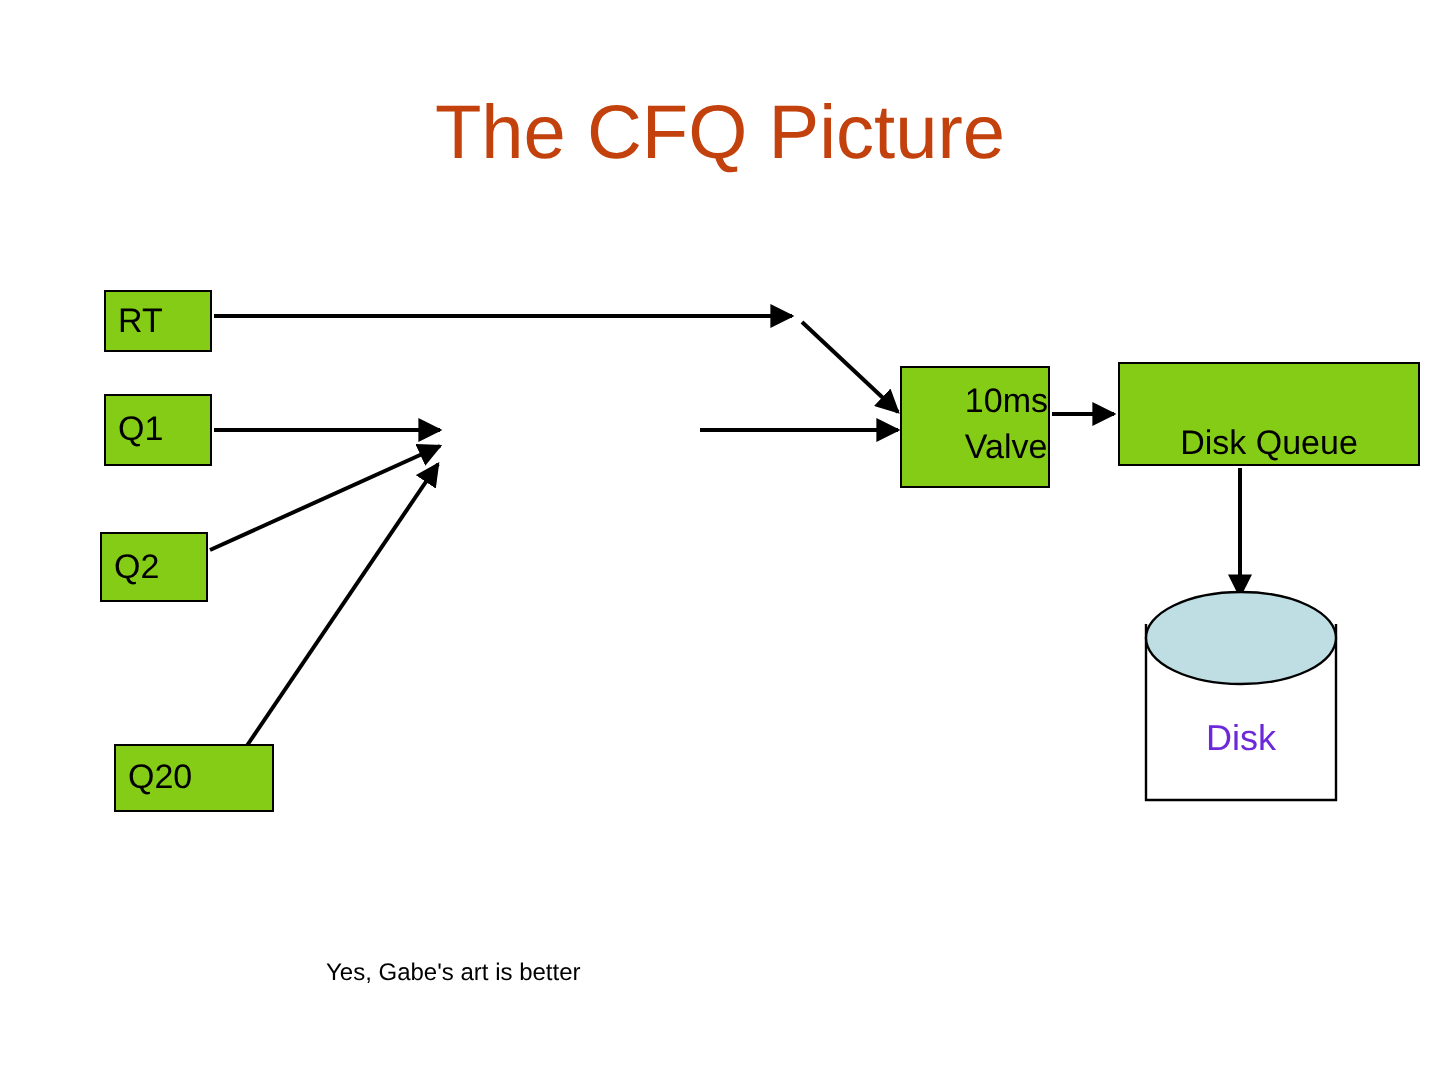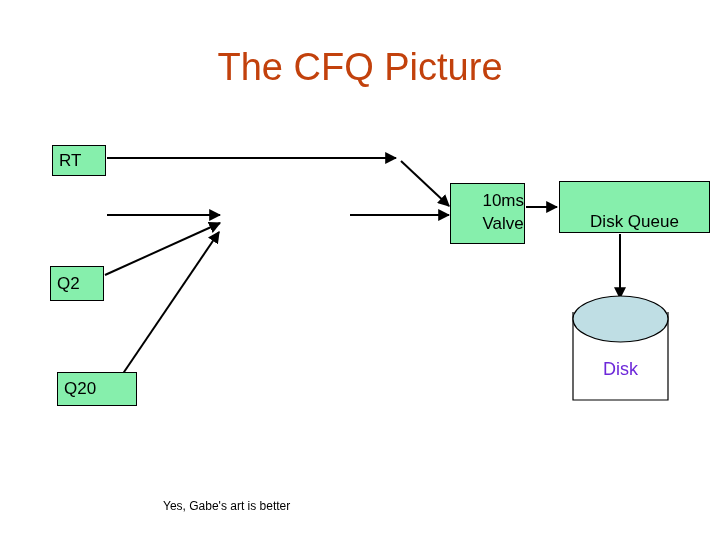--- a/index.html
+++ b/index.html
@@ -33,21 +33,21 @@
     letter-spacing: 0px;
     font-weight: normal;
     white-space: nowrap;
   }
 
   
   .node {
     position: absolute;
     box-sizing: border-box;
     border: 1px solid #000000;
-    background: #86efac;
+    background: #84cc16;
     color: #000000;
     font-size: 17px;
     line-height: 20px;
     display: flex;
     align-items: center;
     padding-left: 6px;
     white-space: pre-line;
   }
   .node.center {
     justify-content: center;
@@ -93,21 +93,20 @@
 
   
   #footnote {
     position: absolute;
     left: 163px;
     top: 479px;
     font-size: 12px;
     line-height: 15px;
     color: #000000;
     white-space: nowrap;
-    margin-top: 20px;
   }
 </style>
 </head>
 <body>
 
 <div id="slide">
 
   <div id="slide-title">The CFQ Picture</div>
 
   <svg id="connectors" viewBox="0 0 720 540" width="720" height="540">
@@ -131,20 +130,23 @@
 
     <line x1="526" y1="207" x2="557" y2="207" stroke="#000000" stroke-width="2" marker-end="url(#ah)"></line>
 
     <line x1="620" y1="234" x2="620" y2="298" stroke="#000000" stroke-width="2" marker-end="url(#ah)"></line>
   </svg>
 
   <div class="node" id="node-rt">
     <span>RT</span>
   </div>
 
+  <div class="node" id="node-q1">
+    <span>Q1</span>
+  </div>
 
   <div class="node" id="node-q2">
     <span>Q2</span>
   </div>
 
   <div class="node" id="node-q20">
     <span>Q20</span>
   </div>
 
 

